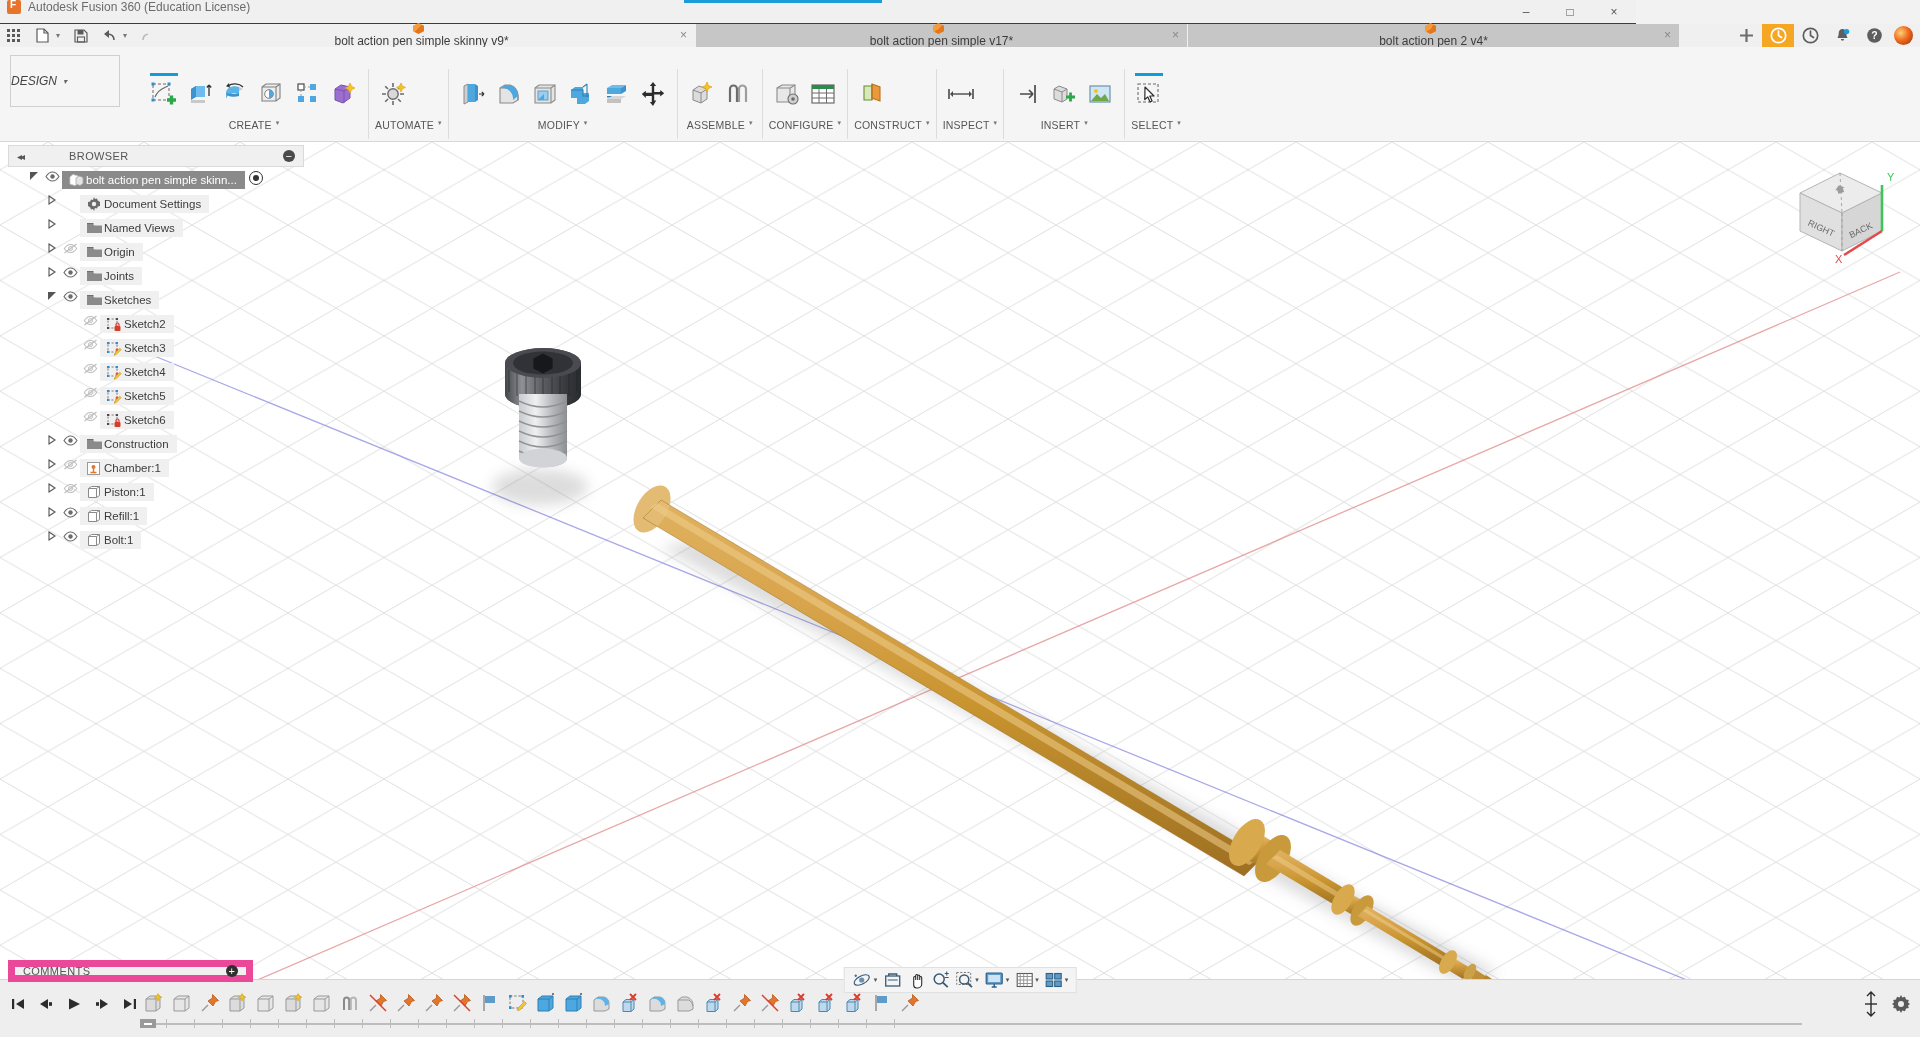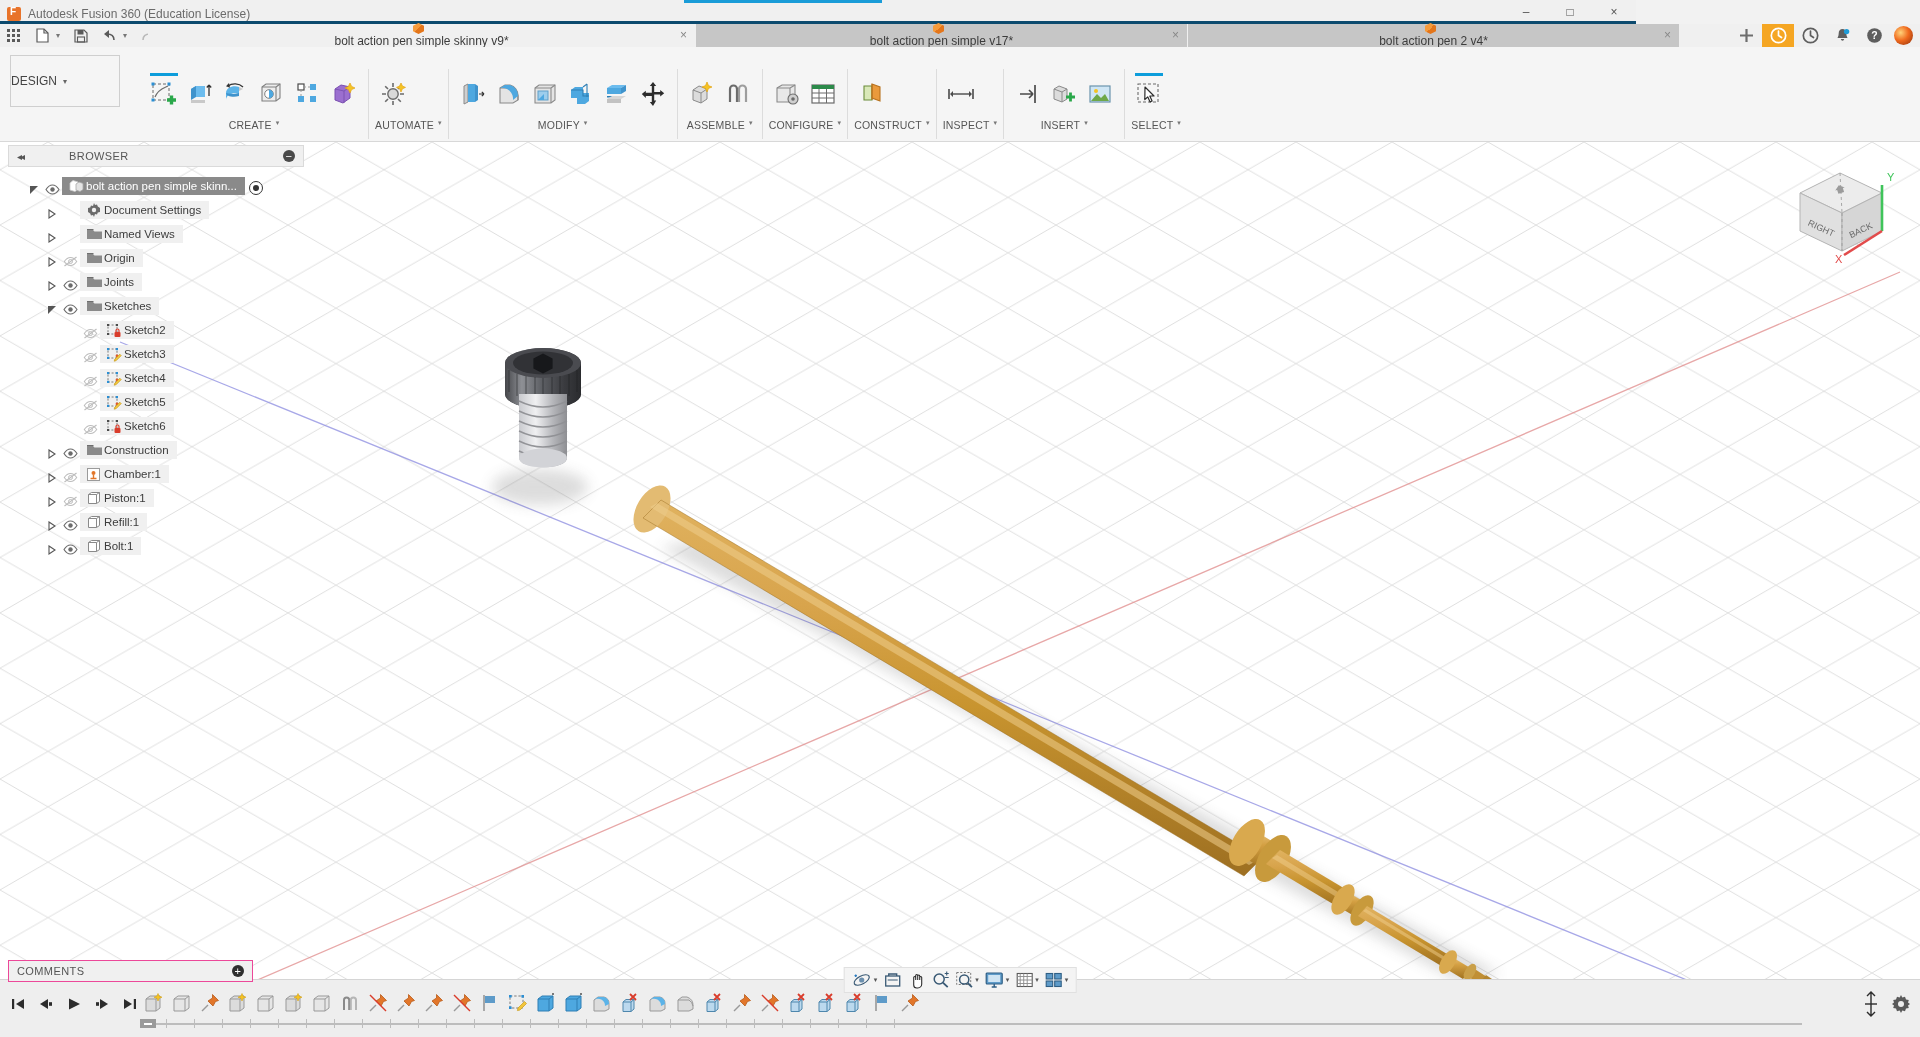--- a/index.html
+++ b/index.html
@@ -8,22 +8,22 @@
     font-family: "Liberation Sans", sans-serif;
     font-size: 12px;
     color:#3c3c3c;
     background:#f2f2f2;
   }
   #app { position:relative; width:1920px; height:1037px; }
 
   
   .titlebar {
     position:absolute; top:0; left:0; width:1636px; height:24px;
-    background:#f0f0f0; border-bottom:3px solid #0c4a6e;
-    display:flex; align-items:flex-end;
+    background:#f0f0f0; border-bottom:1px solid #0c4a6e;
+    display:flex; align-items:flex-start;
   }
   .titlebar .tb-logo {
     width:14px; height:14px; margin-left:7px; margin-right:7px;
     background:#e8732a; border-radius:2px; position:relative;
   }
   .titlebar .tb-logo:after{
     content:"F"; position:absolute; left:3px; top:-1px;
     color:#fff; font-size:10px; font-weight:bold;
   }
   .titlebar .tb-title { font-size:12px; color:#6b6b6b; }
@@ -84,21 +84,21 @@
 
   
   .ribbon {
     position:absolute; top:47px; left:0; width:1920px; height:95px;
     background:#f5f5f5; border-bottom:1px solid #d8d8d8;
   }
   .design-btn {
     position:absolute; left:10px; top:8px; width:110px; height:52px;
     border:1px solid #cfcfcf; background:#f5f5f5;
     display:flex; align-items:center; justify-content:flex-start;
-    font-size:12px; color:#444;
+    font-size:12px; color:#444;font-style:italic;
   }
   .ribtabs { position:absolute; left:140px; top:2px; display:flex; }
   .ribtab {
     padding:4px 18px 6px 18px; font-size:11.5px; color:#555; letter-spacing:.3px;
     position:relative;
   }
   .ribtab.active { color:#0d9ddb; }
   .ribtab.active:after{
     content:""; position:absolute; left:14px; right:14px; bottom:0; height:3px; background:#0d9ddb;
   }
@@ -139,21 +139,21 @@
     display:flex; align-items:center; padding:0 8px;
     letter-spacing:.4px; color:#555; font-size:11px;
   }
   .browser-head .collapse { margin-right:9px; color:#555; font-size:10px; letter-spacing:-2px;}
   .browser-head .bh-title { flex:1;padding-left:37px; }
   .browser-head .minus {
     width:12px; height:12px; border-radius:50%; background:#4a4a4a; color:#fff;
     display:flex; align-items:center; justify-content:center; font-size:11px; line-height:1;
   }
   .tree { padding-top:4px; }
-  .trow { display:flex; align-items:flex-end; height:24px; position:relative; }
+  .trow { display:flex; align-items:flex-start; height:24px; position:relative; }
   .arrow {
     width:16px; display:flex; align-items:center; justify-content:center; flex:none;
     color:#555;
   }
   .arrow svg { display:block; }
   .eye { width:20px; display:flex; align-items:center; justify-content:center; flex:none;}
   .ticon { width:20px; display:flex; align-items:center; justify-content:center; flex:none;}
   .tlabel {
     background:#f0f0f0; padding:2px 8px 2px 4px; white-space:nowrap;
     display:flex; align-items:center; height:18px;
@@ -176,21 +176,21 @@
     position:absolute; bottom:44px; left:50%; transform:translateX(-50%);
     height:26px; background:#f4f4f4; border:1px solid #e0e0e0;
     display:flex; align-items:center; padding:0 4px; z-index:20;
   }
   .navitem { height:24px; display:flex; align-items:center; padding:0 3px; }
   .navcaret { font-size:7px; color:#555; margin-left:2px; }
 
   
   .comments {
     position:absolute; bottom:55px; left:8px; width:245px; height:22px;
-    background:#f0f0f0; border:1px solid #ec4899;
+    background:#f0f0f0; border:7px solid #ec4899;
     display:flex; align-items:center; padding:0 8px; font-size:11px; color:#555;
     letter-spacing:.4px; z-index:20;
   }
   .comments .c-title{flex:1;}
   .comments .plus {
     width:12px; height:12px; border-radius:50%; background:#2f2f2f; color:#fff;
     display:flex; align-items:center; justify-content:center; font-size:11px; line-height:1;
   }
 
   

